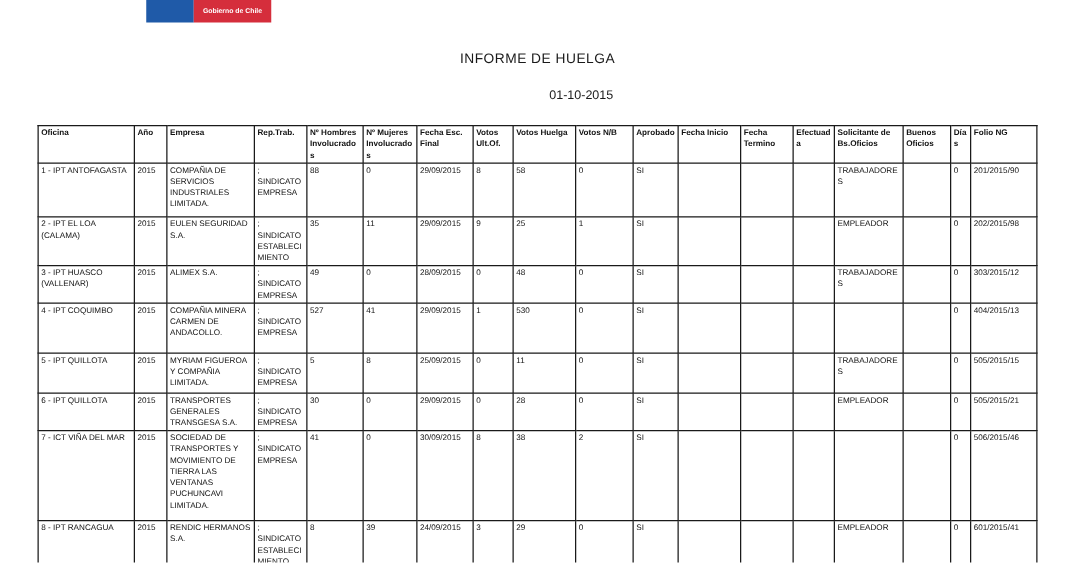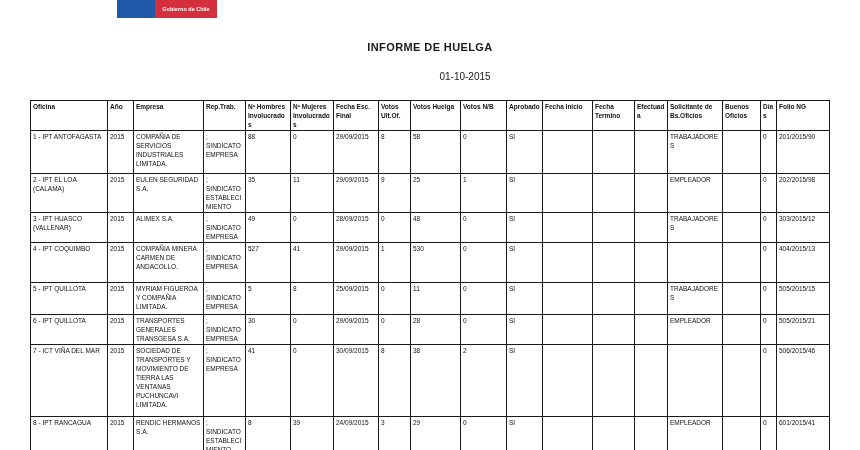--- a/index.html
+++ b/index.html
@@ -16,21 +16,21 @@
     display:flex; flex-direction:row;
   }
   .logo-flag  { width:38px; height:18px; }
   .logo-band  {
     width:62px; height:18px;
     display:flex; align-items:center; justify-content:center;
     color:#ffffff; font-size:5.5px; font-weight:bold; white-space:nowrap;
   }
   .doc-title {
     position:absolute; top:41px; left:0; width:860px;
-    text-align:center; font-size:11px; font-weight:bold;
+    text-align:center; font-size:11px; font-weight:normal;
     color:#1a1a1a; letter-spacing:0.4px;
   }
   .doc-date {
     position:absolute; top:71px; left:0; width:860px;
     text-align:center; font-size:10px; color:#1a1a1a;margin-left:35px;
   }
   table.report {
     position:absolute; left:30px; top:100px;
     width:791px; table-layout:fixed;
     border-collapse:collapse;

